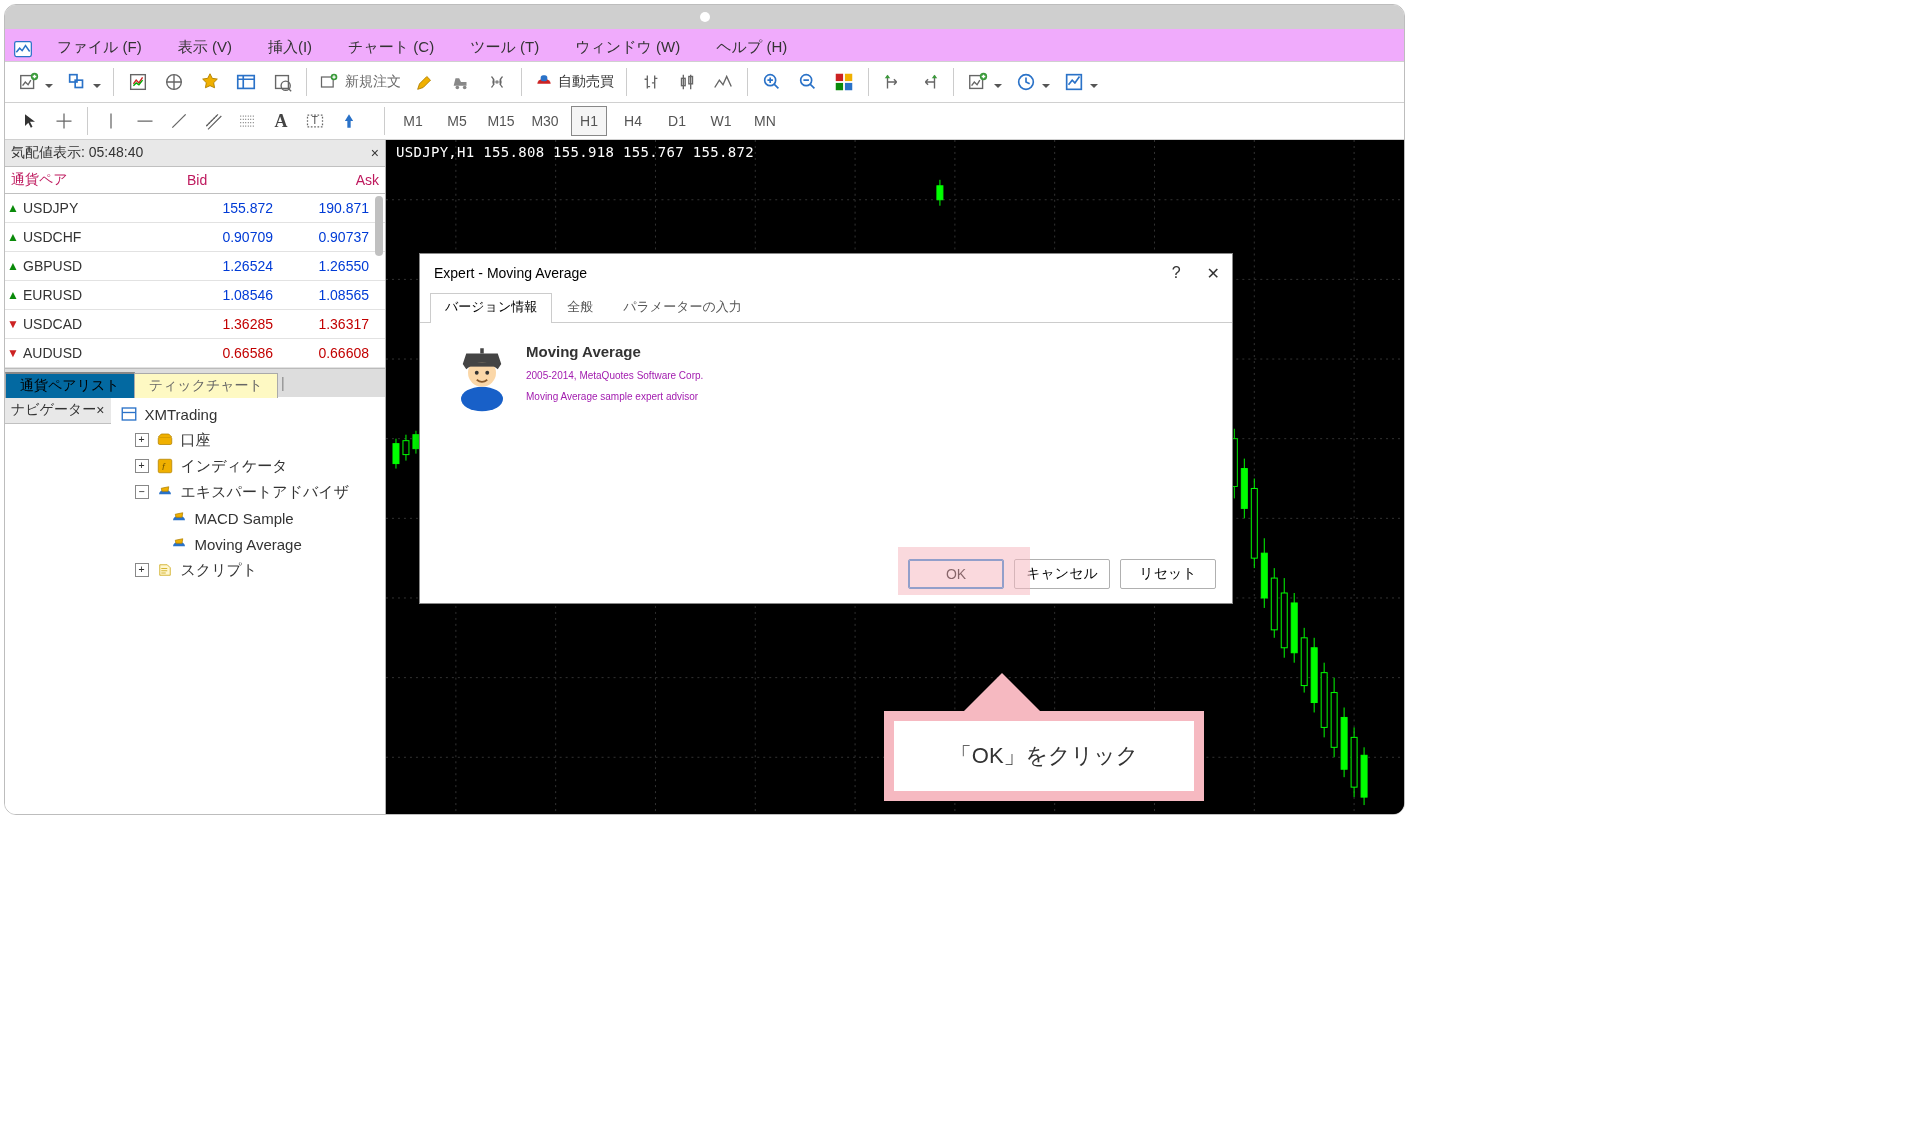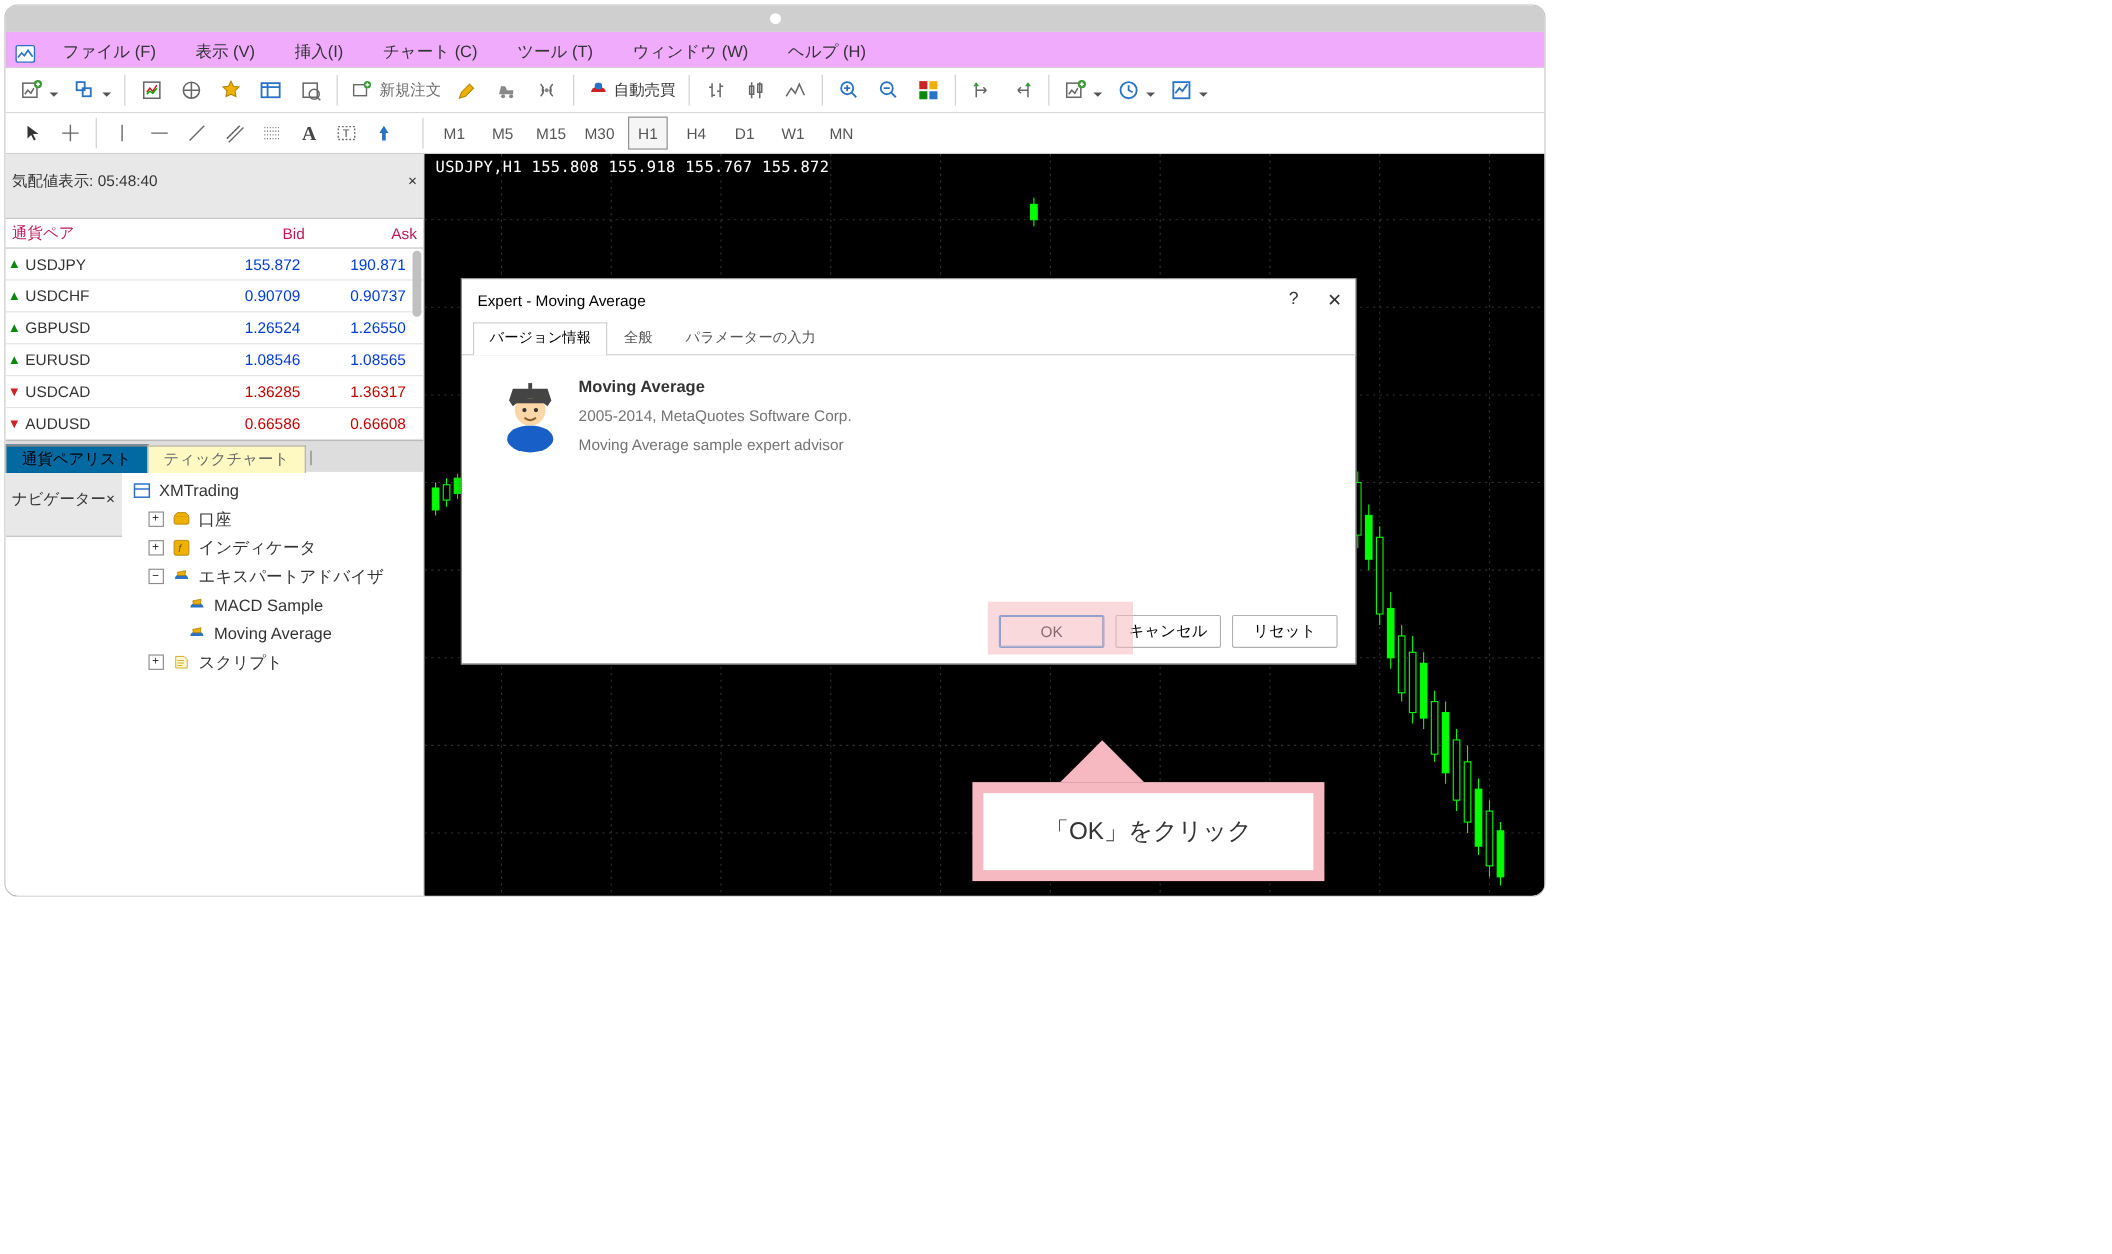--- a/index.html
+++ b/index.html
@@ -26,28 +26,28 @@
 .toolbar2{display:flex;align-items:center;height:36px;padding:0 8px;border-bottom:1px solid #d0d0d0;background:#fff}
 .tf-btn{min-width:34px;height:28px;display:flex;align-items:center;justify-content:center;font-size:14px;color:#555;border:1px solid transparent;margin:0 4px;cursor:default}
 .tf-btn.active{border:1px solid #888;background:#f5f5f5}
 .draw-btn{width:30px;height:28px;display:flex;align-items:center;justify-content:center;margin:0 2px}
 .draw-btn svg{width:20px;height:20px}
 .letter-A{font-family:Georgia,serif;font-size:18px;font-weight:700;color:#444}
 
 .main-split{display:flex;height:calc(100% - 24px - 28px - 40px - 36px)}
 .left-pane{width:380px;flex:0 0 380px;display:flex;flex-direction:column;border-right:1px solid #b0b0b0;background:#fff}
 
-.pane-header{display:flex;height:26px;background:#e8e8e8;border-bottom:1px solid #c0c0c0;padding:16px 6px;font-size:14px}
+.pane-header{display:flex;align-items:center;height:26px;background:#e8e8e8;border-bottom:1px solid #c0c0c0;padding:0 6px;font-size:14px}
 .pane-header .close-x{margin-left:auto;font-size:14px;cursor:default}
 
 .market-watch{flex:0 0 auto;display:flex;flex-direction:column}
 .mw-headrow{display:flex;height:26px;align-items:center;border-bottom:1px solid #c0c0c0}
 .mw-headrow div{padding:2px 6px;color:#be185d}
 .col-sym{flex:1}
-.col-bid{width:90px;text-align:right}
+.col-bid{width:90px;}
 .col-ask{width:90px;text-align:right;padding-right:16px}
 .mw-body{position:relative}
 .mw-row{display:flex;align-items:center;height:28px;border-bottom:1px solid #e2e2e2}
 .mw-row .arrow{width:16px;display:flex;justify-content:center;font-size:12px}
 .mw-row .arrow.up{color:#0a8a0a}
 .mw-row .arrow.down{color:#c22}
 .mw-row .sym{flex:1;padding-left:2px}
 .mw-row .bid,.mw-row .ask{width:90px;text-align:right;padding-right:6px;font-variant-numeric:tabular-nums}
 .mw-row .ask{padding-right:16px}
 .price-blue{color:#003bd6}
@@ -76,21 +76,21 @@
 .modal .m-title{display:flex;align-items:center;height:38px;padding:0 12px 0 14px;font-size:14px;background:#fff;color:#000}
 .modal .m-title .m-actions{margin-left:auto;display:flex;gap:26px;font-size:16px;color:#333}
 .modal .m-tabs{display:flex;height:30px;padding-left:10px;border-bottom:1px solid #ccc;font-size:13px;background:#fff}
 .modal .m-tab{padding:4px 14px;color:#555;border:1px solid transparent;border-bottom:none;position:relative;top:1px}
 .modal .m-tab.active{border-color:#ccc;background:#fff;color:#000}
 .modal .m-body{display:flex;padding:20px 22px;min-height:190px}
 .m-body .expert-icon{width:80px;display:flex;justify-content:center}
 .m-body .expert-icon svg{width:56px;height:70px}
 .m-info{flex:1;padding-left:4px}
 .m-info .ea-name{font-weight:700;font-size:15px;margin-bottom:10px}
-.m-info .ea-line{font-size:14px;color:#737373;margin-bottom:10px}
+.m-info .ea-line{font-size:10px;color:#a21caf;margin-bottom:10px}
 .modal .m-buttons{display:flex;justify-content:flex-end;gap:10px;padding:6px 16px 14px}
 .modal .m-buttons button{width:96px;height:30px;font-size:14px;background:#fff;border:1px solid #b0b0b0;border-radius:2px}
 .modal .m-buttons button.primary{border:1px solid #1a7fd6;box-shadow:inset 0 0 0 1px #1a7fd6}
 .ok-highlight{position:absolute;border:2px solid transparent;background:#f6b9c1;opacity:0.55;pointer-events:none}
 
 .callout{position:absolute;left:879px;top:630px;width:320px}
 .callout .arrow{width:0;height:0;margin-left:80px;border:38px solid transparent;border-bottom-color:#f6b9c1}
 .callout .box{background:#f6b9c1;padding:10px}
 .callout .inner{background:#fff;padding:20px 25px;font-size:22px;color:#333;text-align:center}
 

